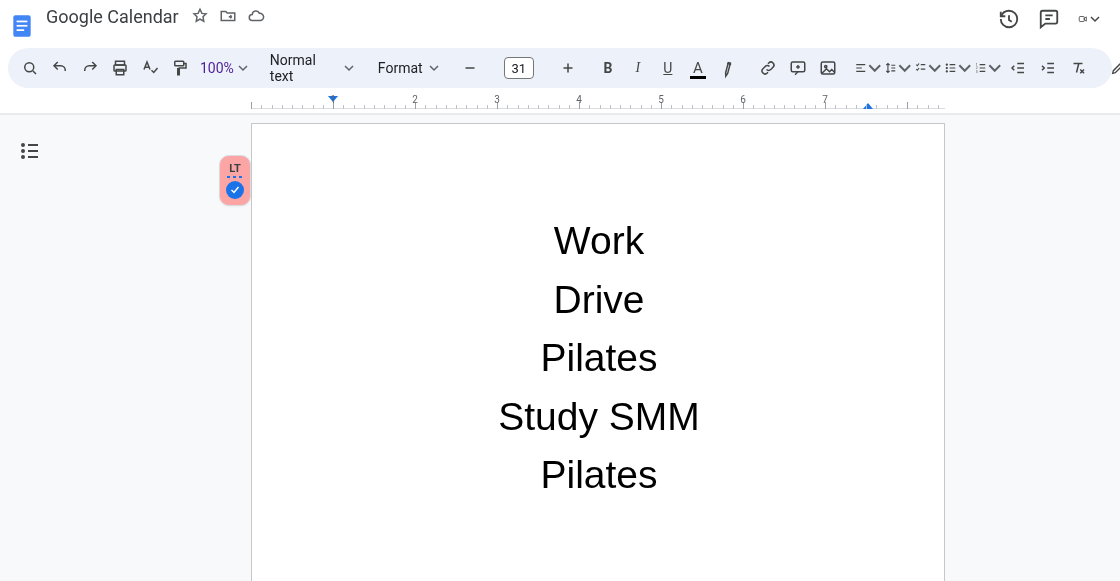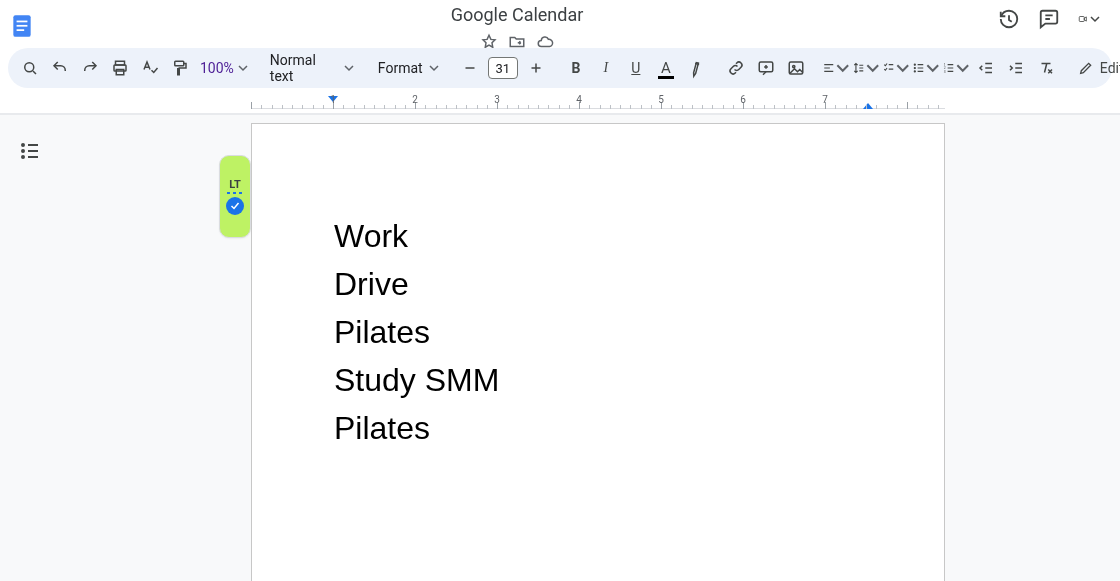--- a/index.html
+++ b/index.html
@@ -16,21 +16,21 @@
   
   .titlebar {
     display: flex; align-items: flex-start; padding: 4px 8px 0 8px; gap: 6px;
   }
   .docs-logo {
     width: 28px; height: 36px; display:flex; align-items:center; justify-content:center;
     margin-top: 4px;
   }
   .docs-logo svg { width: 26px; height: 26px; }
   .title-col { display:flex; flex-direction:column; gap:0; flex:1; }
-  .title-row { display:flex; align-items:center; gap:8px; height:24px;flex-direction:column; }
+  .title-row { display:flex; align-items:center; gap:8px; height:24px; }
   .doc-title {
     font-size: 18px; color:#3c4043; padding: 0 4px; border-radius: 4px;
   }
   .title-icons { display:flex; gap:10px; color:#5f6368; }
   .title-icons .ico { width:18px; height:18px; display:flex; align-items:center; justify-content:center; }
 
   .menubar { display:flex; gap:2px; height:26px; align-items:center; }
   .menu-item { padding: 3px 7px; border-radius:4px; color:#202124; font-size:14px; }
 
   .titlebar-right {
@@ -52,21 +52,21 @@
     font-size:14px; color:#444746;
   }
   .tbtn svg { width:18px; height:18px; }
   .tsep { width:1px; height:22px; background:#c7c7c7; margin:0 4px; }
   .zoom { display:flex; align-items:center; gap:4px; font-size:14px; color:#4c1d95; padding:0 4px; }
   .style-dd, .font-dd { display:flex; align-items:center; gap:6px; font-size:14px; color:#202124; padding:0 6px; }
   .style-dd { min-width:96px; }
   .font-dd { min-width:72px; }
   .dd-caret { color:#5f6368; }
   .fsz {
-    display:flex; align-items:center; gap:4px;
+    display:flex; align-items:center; gap:20px;
   }
   .fsz-box {
     width:30px; height:22px; border:1px solid #747775; border-radius:4px;
     display:flex; align-items:center; justify-content:center; font-size:13px; color:#202124;
     background:#fff;
   }
   .textcolor { position:relative; }
   .textcolor .bar { position:absolute; bottom:3px; left:6px; right:6px; height:3px; background:#000; }
   .highlight-ico { transform: rotate(-30deg); }
   .toolbar-spacer { flex:1; }
@@ -99,43 +99,44 @@
   .workspace {
     flex:1; background:#f8f9fa; position:relative; overflow:hidden;
     border-top:1px solid #e8eaed;
   }
   .outline-btn {
     position:absolute; left:18px; top:24px; width:24px; height:24px;
     display:flex; align-items:center; justify-content:center; color:#444746;
   }
   .side-badges {
     position:absolute; left:219px; top:40px; width:32px;
-    background:#bef264; border:1px solid #dadce0; border-radius:10px;
-    display:flex; flex-direction:column; align-items:center; gap:6px; padding:22px 2px;
+    background:#fca5a5; border:1px solid #dadce0; border-radius:10px;
+    display:flex; flex-direction:column; align-items:center; gap:6px; padding:6px 2px;
     box-shadow:0 1px 2px rgba(0,0,0,0.05);
   }
   .side-badges .lt { font-size:11px; font-weight:700; color:#3c4043; position:relative; }
   .side-badges .lt::after {
     content:""; position:absolute; left:-2px; right:-2px; bottom:-3px; height:2px;
     background: repeating-linear-gradient(90deg,#1a73e8 0 3px, transparent 3px 6px);
   }
   .side-badges .check {
     width:18px; height:18px; border-radius:50%; background:#1a73e8; color:#fff;
     display:flex; align-items:center; justify-content:center; font-size:11px;
   }
   .page {
     position:absolute; left:251px; top:8px; width:694px; height:900px;
     background:#fff; border:1px solid #c7c7c7;
   }
   .page-content {
     padding: 88px 80px 0 82px;
     font-family: Arial, sans-serif;
-    font-size: 32px;
+    font-size: 39px;
     color:#000;
     line-height:1.5;
+    text-align:center;
   }
   .doc-line { display:block; }
 
   .dd-caret svg, .tri svg { width:10px; height:10px; }
 </style>
 </head>
 <body>
 
 <div class="app">
 

